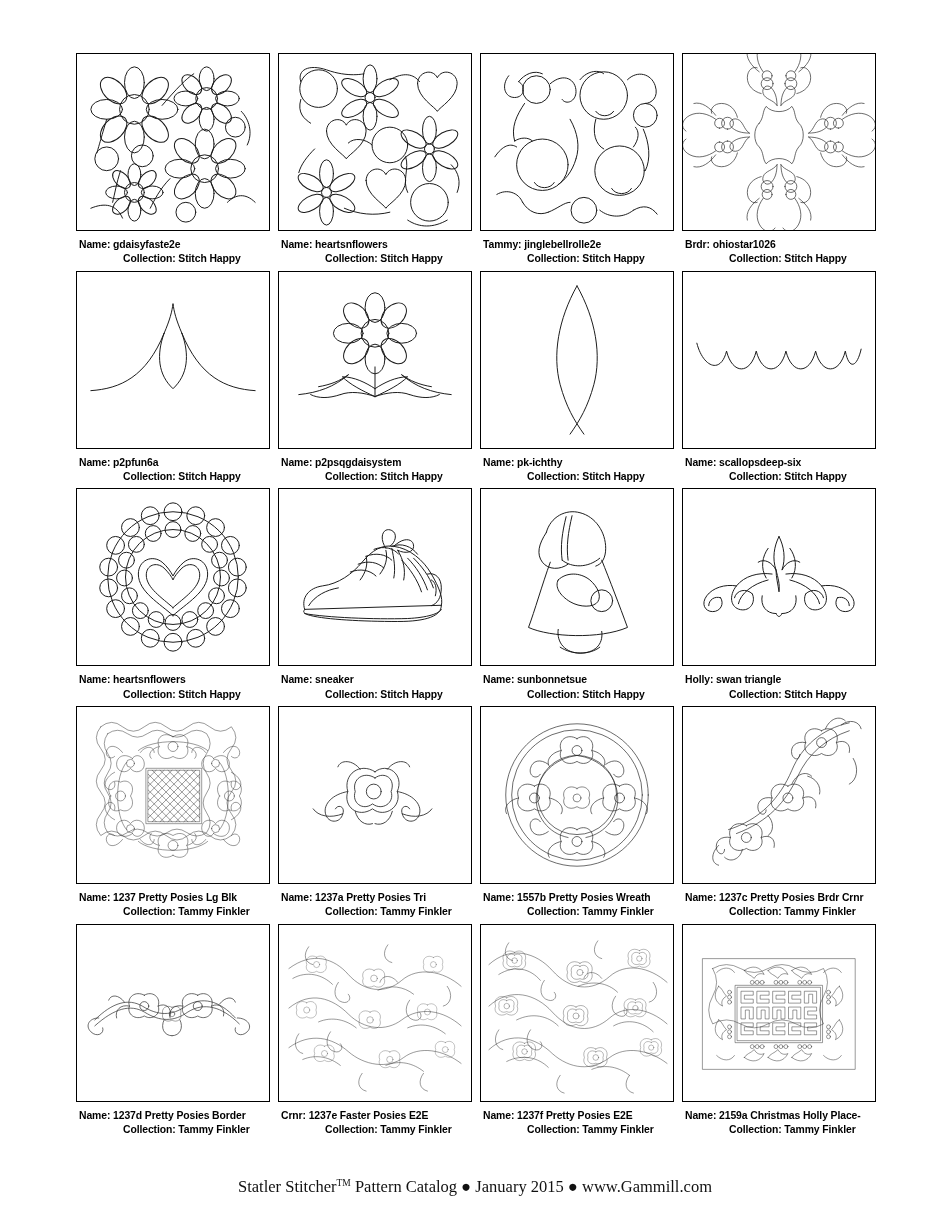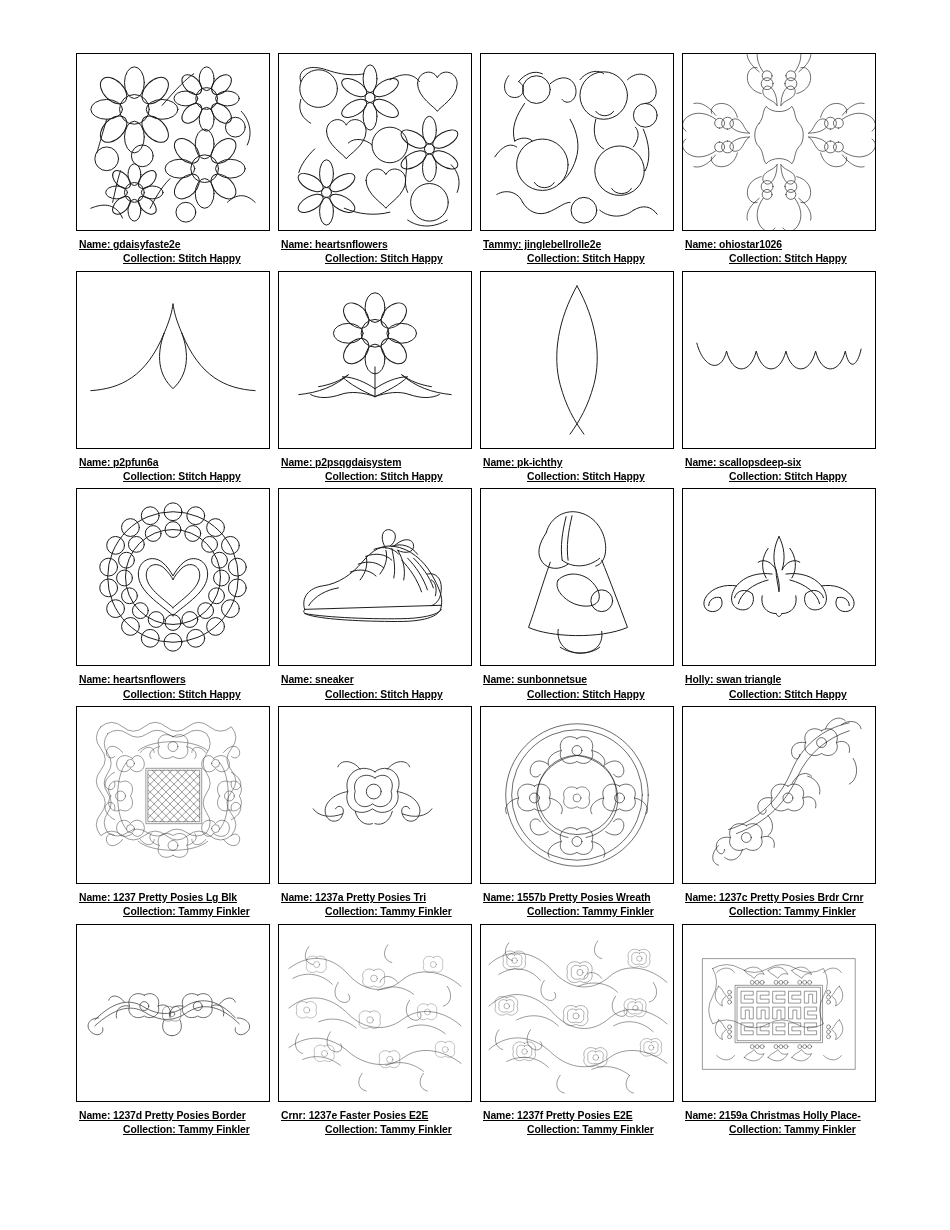--- a/index.html
+++ b/index.html
@@ -23,21 +23,20 @@
     height: 1230px;
   }
 
   .grid {
     position: absolute;
     left: 76px;
     top: 53px;
     width: 803px;
     display: flex;
     flex-wrap: wrap;
-    text-decoration: underline;
   }
 
   .cell {
     width: 196px;
     margin-right: 6px;
     margin-bottom: 5px;
   }
   .cell.last { margin-right: 0; }
 
   .thumb {
@@ -362,21 +361,21 @@
                 <circle cx="-12" cy="-30" r="5"></circle>
                 <path d="M-16 -34 C-22 -42 -24 -52 -20 -60 C-16 -68 -8 -70 -4 -64"></path>
                 <path d="M-20 -34 C-28 -40 -34 -48 -32 -56"></path>
                 <path d="M-18 -12 C-26 -14 -32 -20 -32 -28 C-32 -36 -26 -40 -22 -38"></path>
               </g>
             </g>
           </g>
         </svg>
       </div>
       <div class="caption">
-        <div class="line">Name: ohiostar1026</div>
+        <div class="line">Brdr: ohiostar1026</div>
         <div class="line second">Collection: Stitch Happy</div>
       </div>
     </div>
 
     <div class="cell">
       <div class="thumb">
         <svg viewBox="0 0 194 178" preserveAspectRatio="none">
           <g class="ln">
             <path d="M14 120 C44 118 70 106 88 62"></path>
             <path d="M88 62 C94 48 96 40 97 32 C98 40 100 48 106 62"></path>
@@ -1135,14 +1134,17 @@
         </svg>
       </div>
       <div class="caption">
         <div class="line">Name: 2159a Christmas Holly Place-</div>
         <div class="line second">Collection: Tammy Finkler</div>
       </div>
     </div>
 
   </div>
 
+  <div class="footer">
+    <span>Statler Stitcher</span><sup>TM</sup><span> Pattern Catalog ● January 2015 ● www.Gammill.com</span>
+  </div>
 
 </div>
 
 </body></html>

